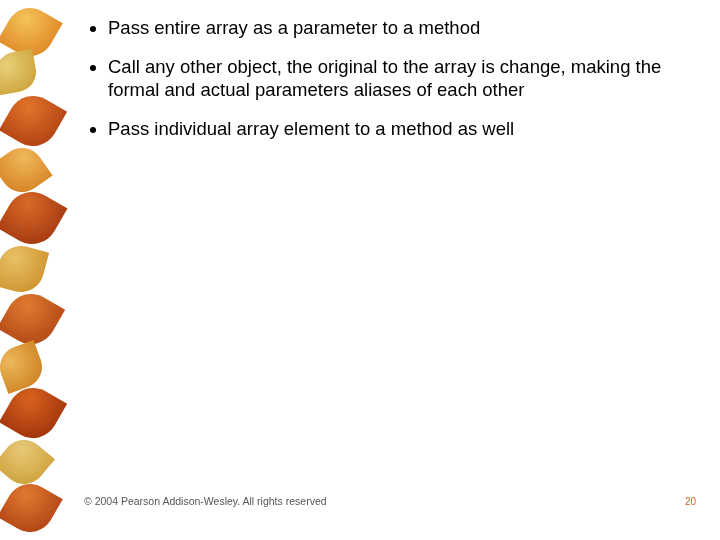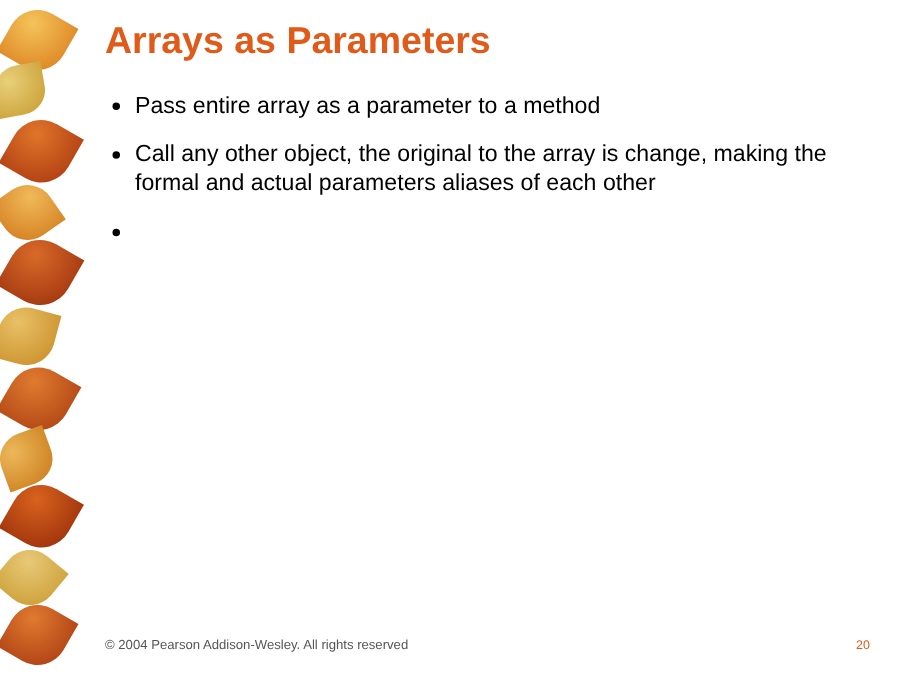--- a/index.html
+++ b/index.html
@@ -24,52 +24,52 @@
 .title{color:#e05a1a;font-size:30px;font-weight:bold;margin:0 0 22px 0}
 
 ul.lvl1{list-style:disc;margin:0;padding-left:24px}
 ul.lvl1>li{font-size:18.5px;line-height:1.25;margin-bottom:16px;color:#000}
 ul.lvl2{list-style:square;margin:12px 0 0 0;padding-left:34px}
 ul.lvl2>li{font-size:15.5px;font-weight:bold;margin-bottom:14px}
 
 .b2pre{display:inline}
 .u{}
 
-.footer{position:absolute;left:84px;bottom:18px;right:24px;font-size:10.5px;color:#555;display:flex;justify-content:space-between;align-items:flex-end}
+.footer{position:absolute;left:84px;bottom:33px;right:24px;font-size:10.5px;color:#555;display:flex;justify-content:space-between;align-items:flex-end}
 .pagenum{color:#e05a1a;font-size:10px}
 </style>
 </head>
 <body>
 
 <div class="leaf-strip">
   <div class="leaf l1"></div>
     <div class="leaf l2"></div>
     <div class="leaf l3"></div>
   <div class="leaf l4"></div>
     <div class="leaf l5"></div>
     <div class="leaf l6"></div>
   <div class="leaf l7"></div>
     <div class="leaf l8"></div>
     <div class="leaf l9"></div>
   <div class="leaf l10"></div>
     <div class="leaf l11"></div>
 </div>
 
 <div class="content">
-  <h1 class="title">Arrays as Parameters</h1>
 
   <ul class="lvl1">
 
     <li>Pass entire array as a parameter to a method</li>
 
     <li>
       <span class="b2pre">Call any </span><span class="u">other</span><span class="b2pre"> object, the </span><span class="u">original</span><span class="b2pre"> to the array is change, </span><span class="u">making the formal and actual parameters aliases of each other</span>
     </li>
 
     <li>
+      <span>Pass individual array element to  a method as well</span>
     </li>
 
   </ul>
 </div>
 
 <div class="footer">
   <span>© 2004 Pearson Addison-Wesley. All rights reserved</span>
   <span class="pagenum">20</span>
 </div>
 

